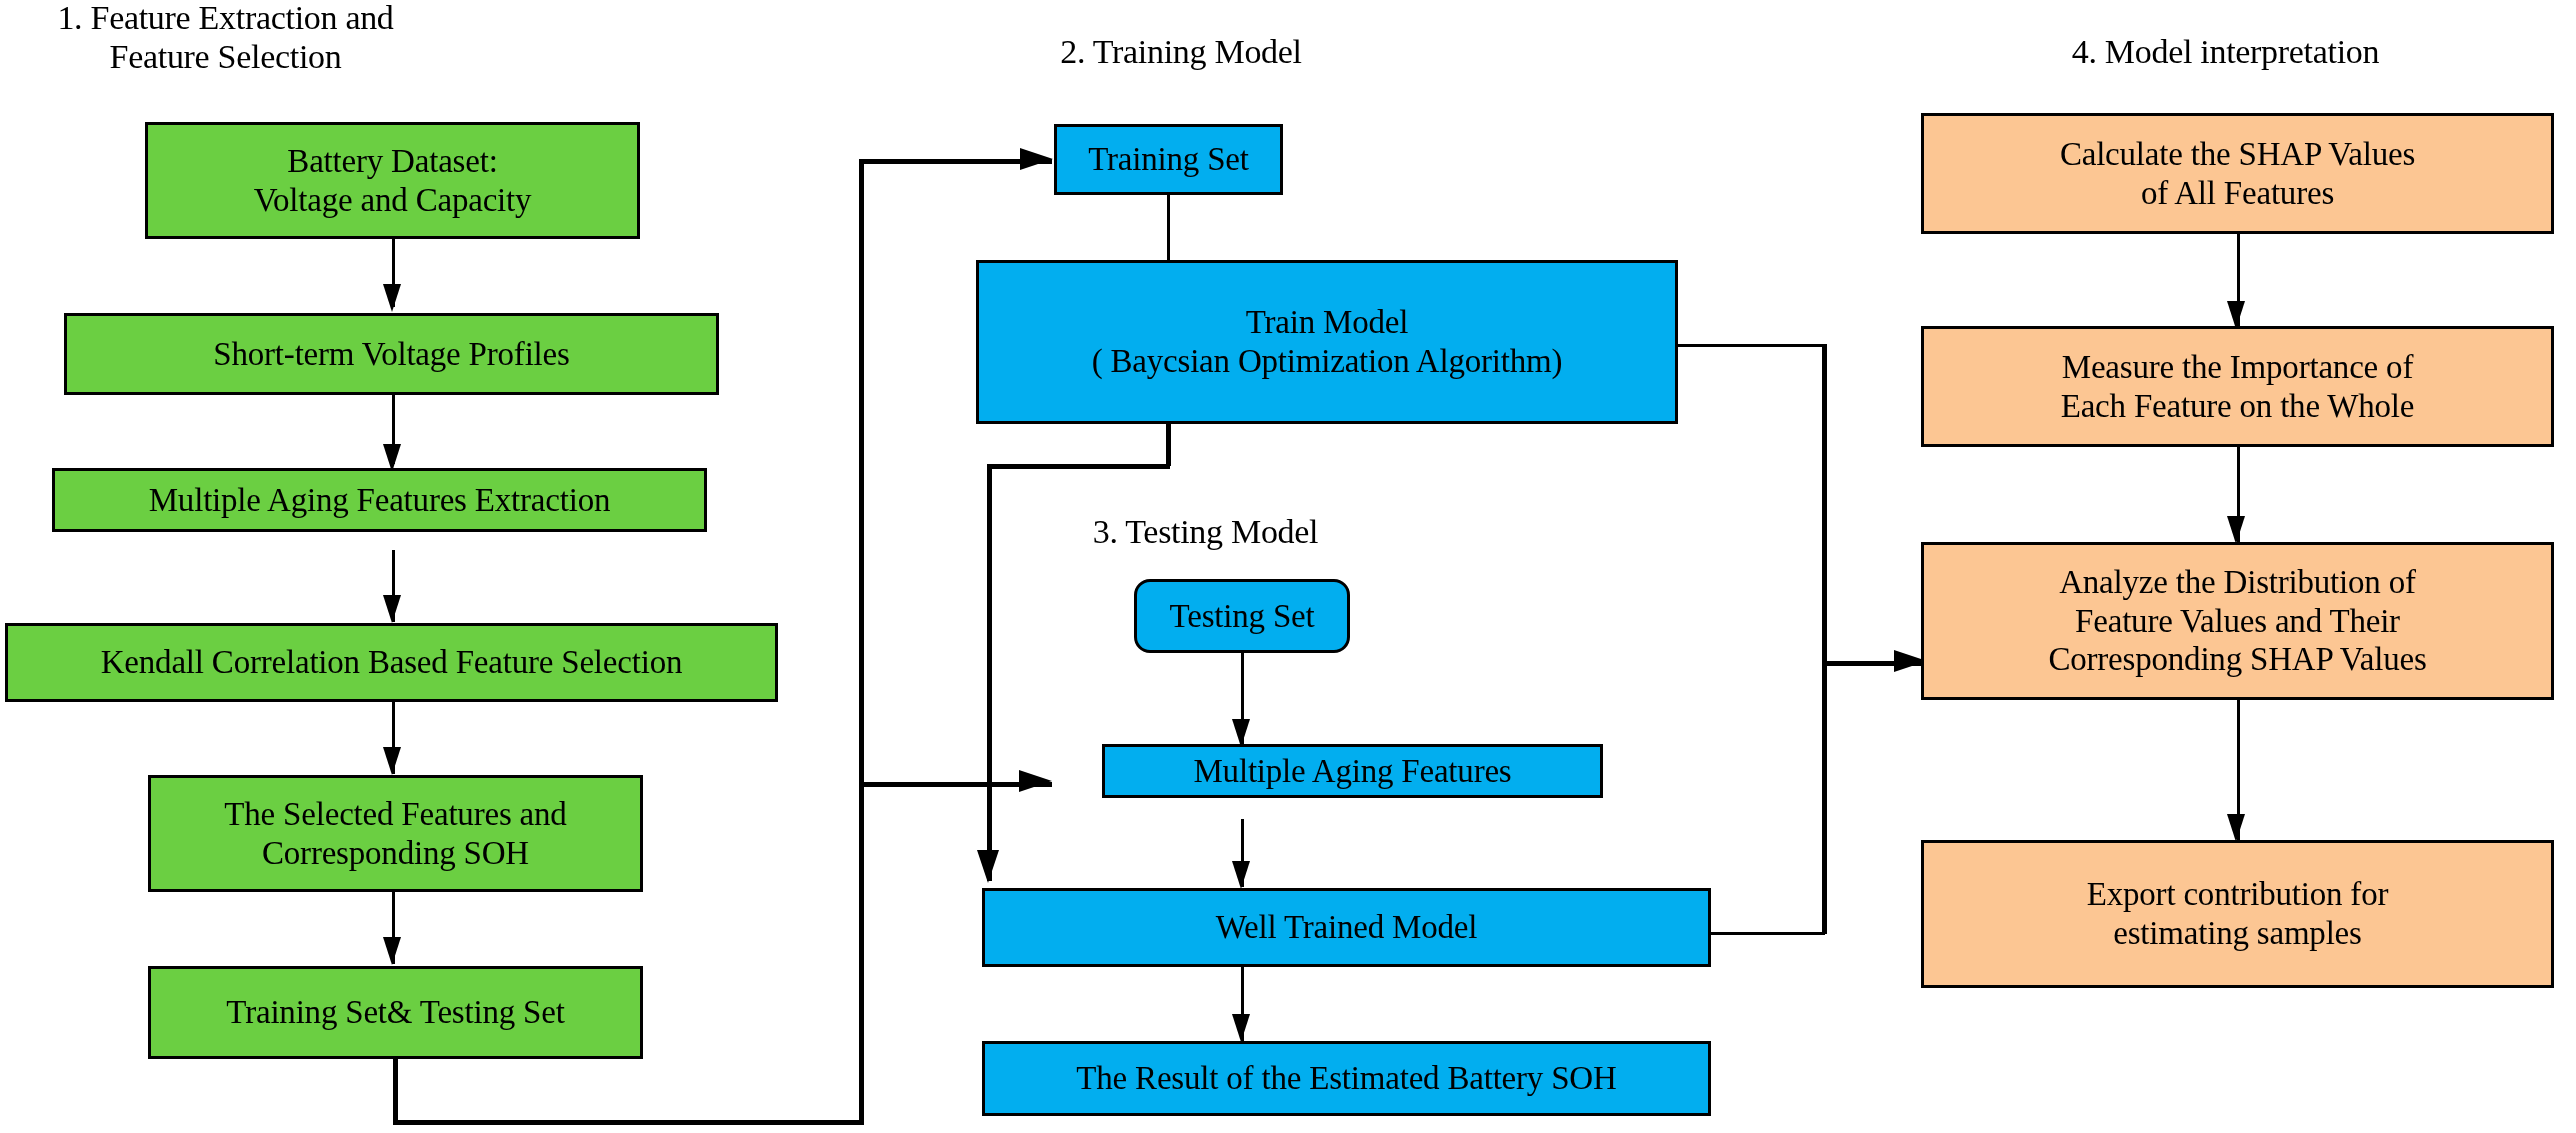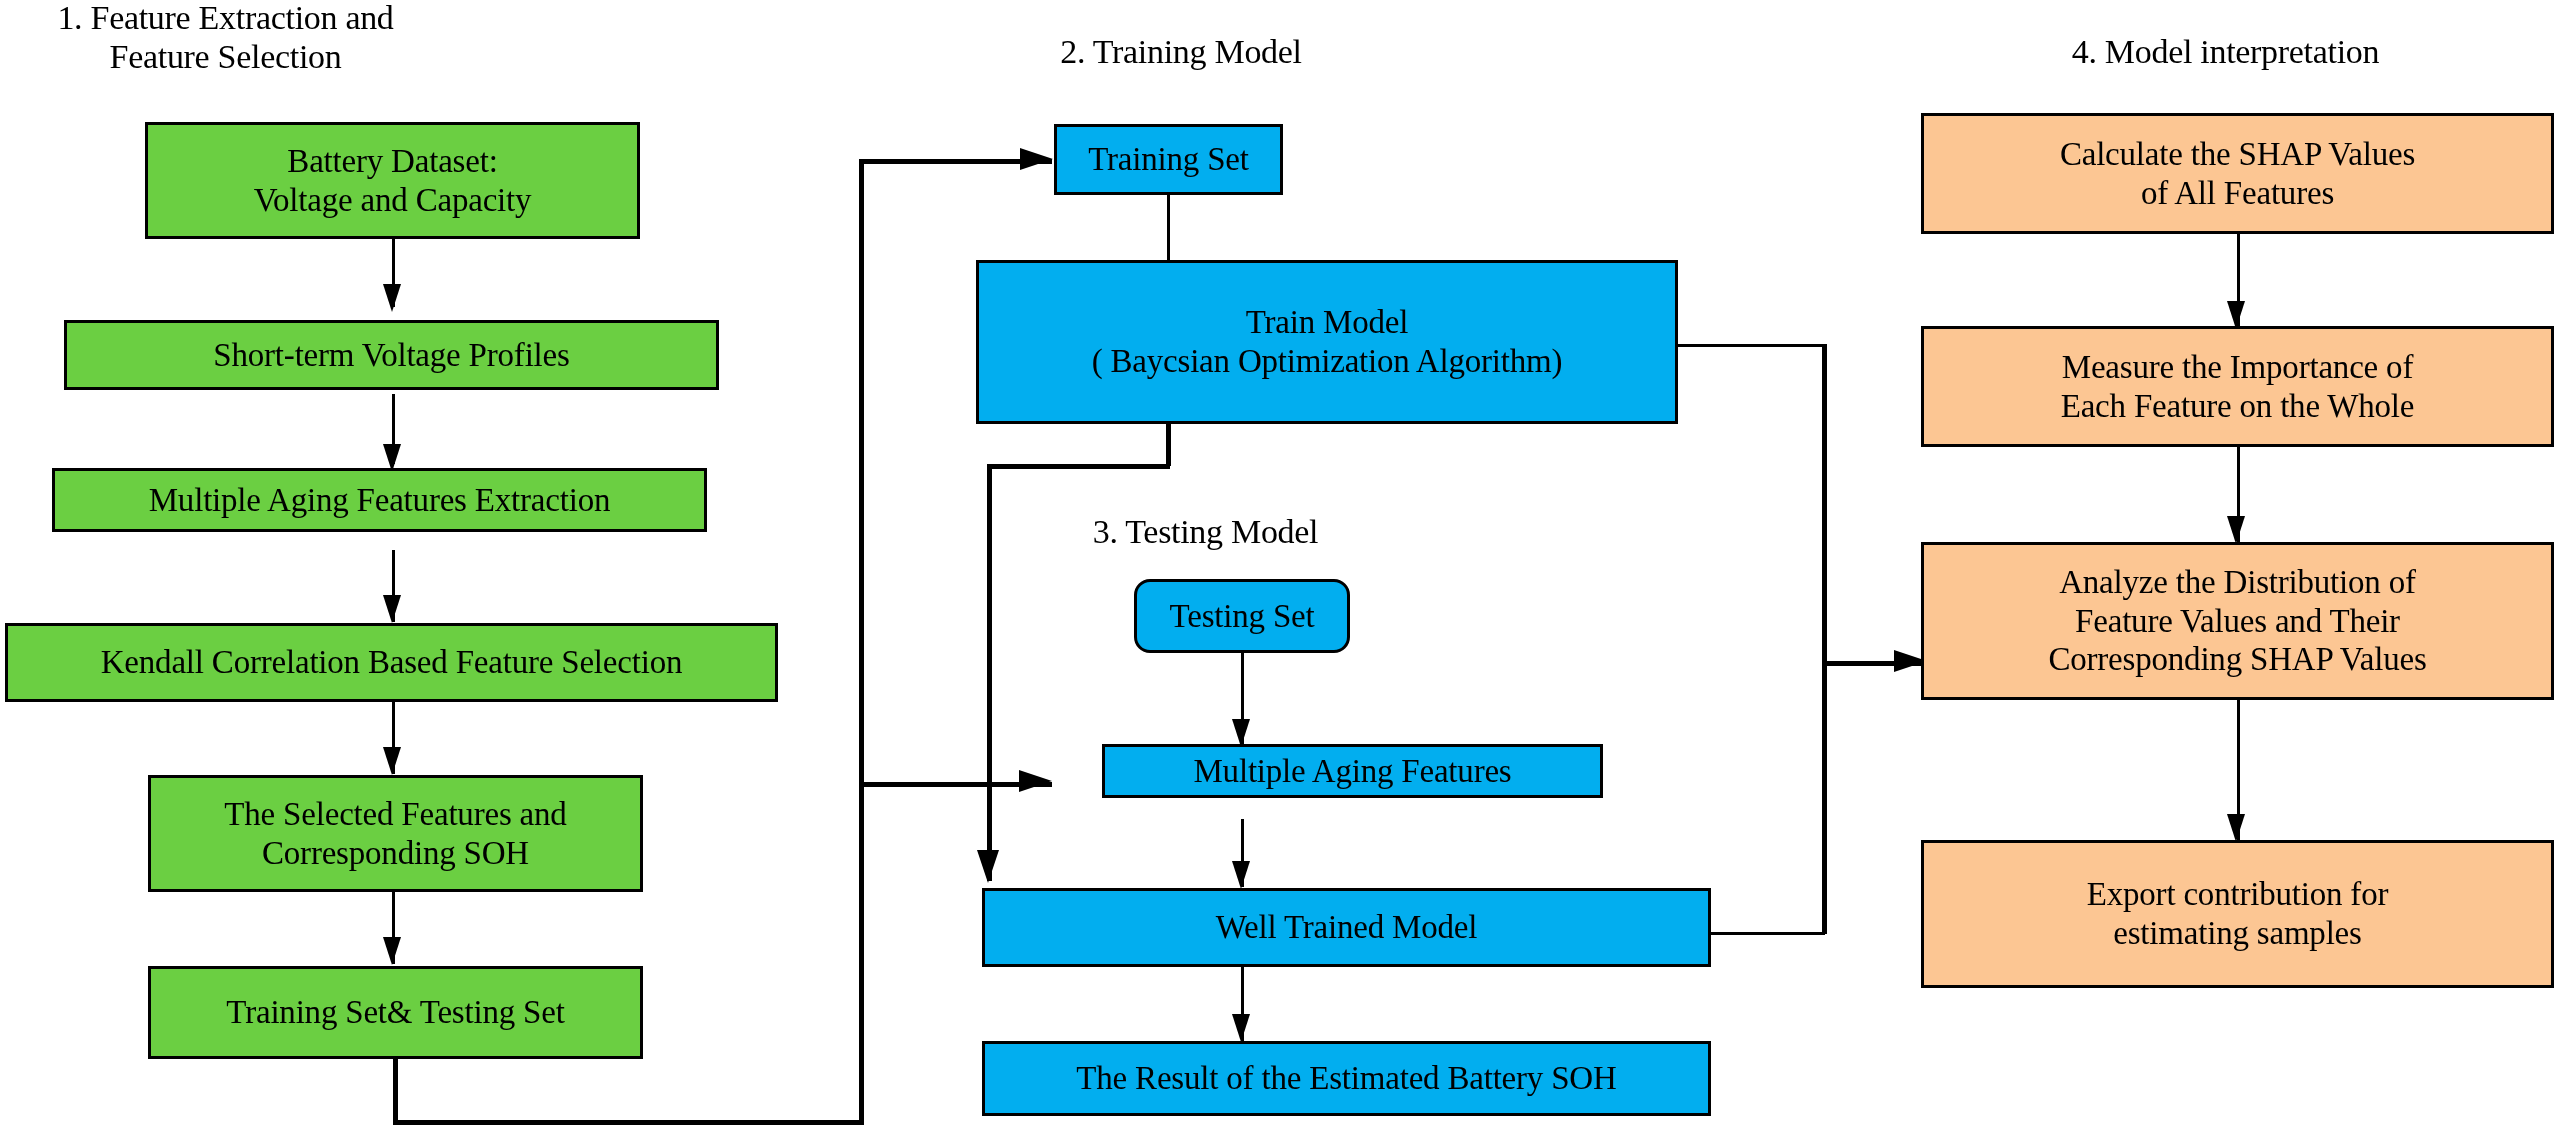--- a/index.html
+++ b/index.html
@@ -96,21 +96,21 @@
   <div class="section-title" style="left:1045px; top:512px; width:321px;">3. Testing Model</div>
 
   <div class="section-title" style="left:2003px; top:32px; width:445px;">4. Model interpretation</div>
 
   <div class="node green" style="left:145px; top:122px; width:495px; height:117px;">Battery Dataset:
 Voltage and  Capacity</div>
 
   <div class="vline" style="left:392px; top:239px; height:68px;"></div>
   <div class="arrow-down slim" style="left:383px; top:284px;"></div>
 
-  <div class="node green" style="left:64px; top:320px; width:655px; height:70px;">Short-term Voltage Profiles</div>
+  <div class="node green" style="left:64px; top:313px; width:655px; height:82px;">Short-term Voltage Profiles</div>
 
   <div class="vline" style="left:392px; top:394px; height:70px;"></div>
   <div class="arrow-down slim" style="left:383px; top:444px;"></div>
 
   <div class="node green" style="left:52px; top:468px; width:655px; height:64px;">Multiple Aging Features Extraction</div>
 
   <div class="vline" style="left:392px; top:550px; height:72px;"></div>
   <div class="arrow-down slim" style="left:383px; top:595px;"></div>
 
   <div class="node green" style="left:5px; top:623px; width:773px; height:79px;">Kendall Correlation Based Feature Selection</div>

